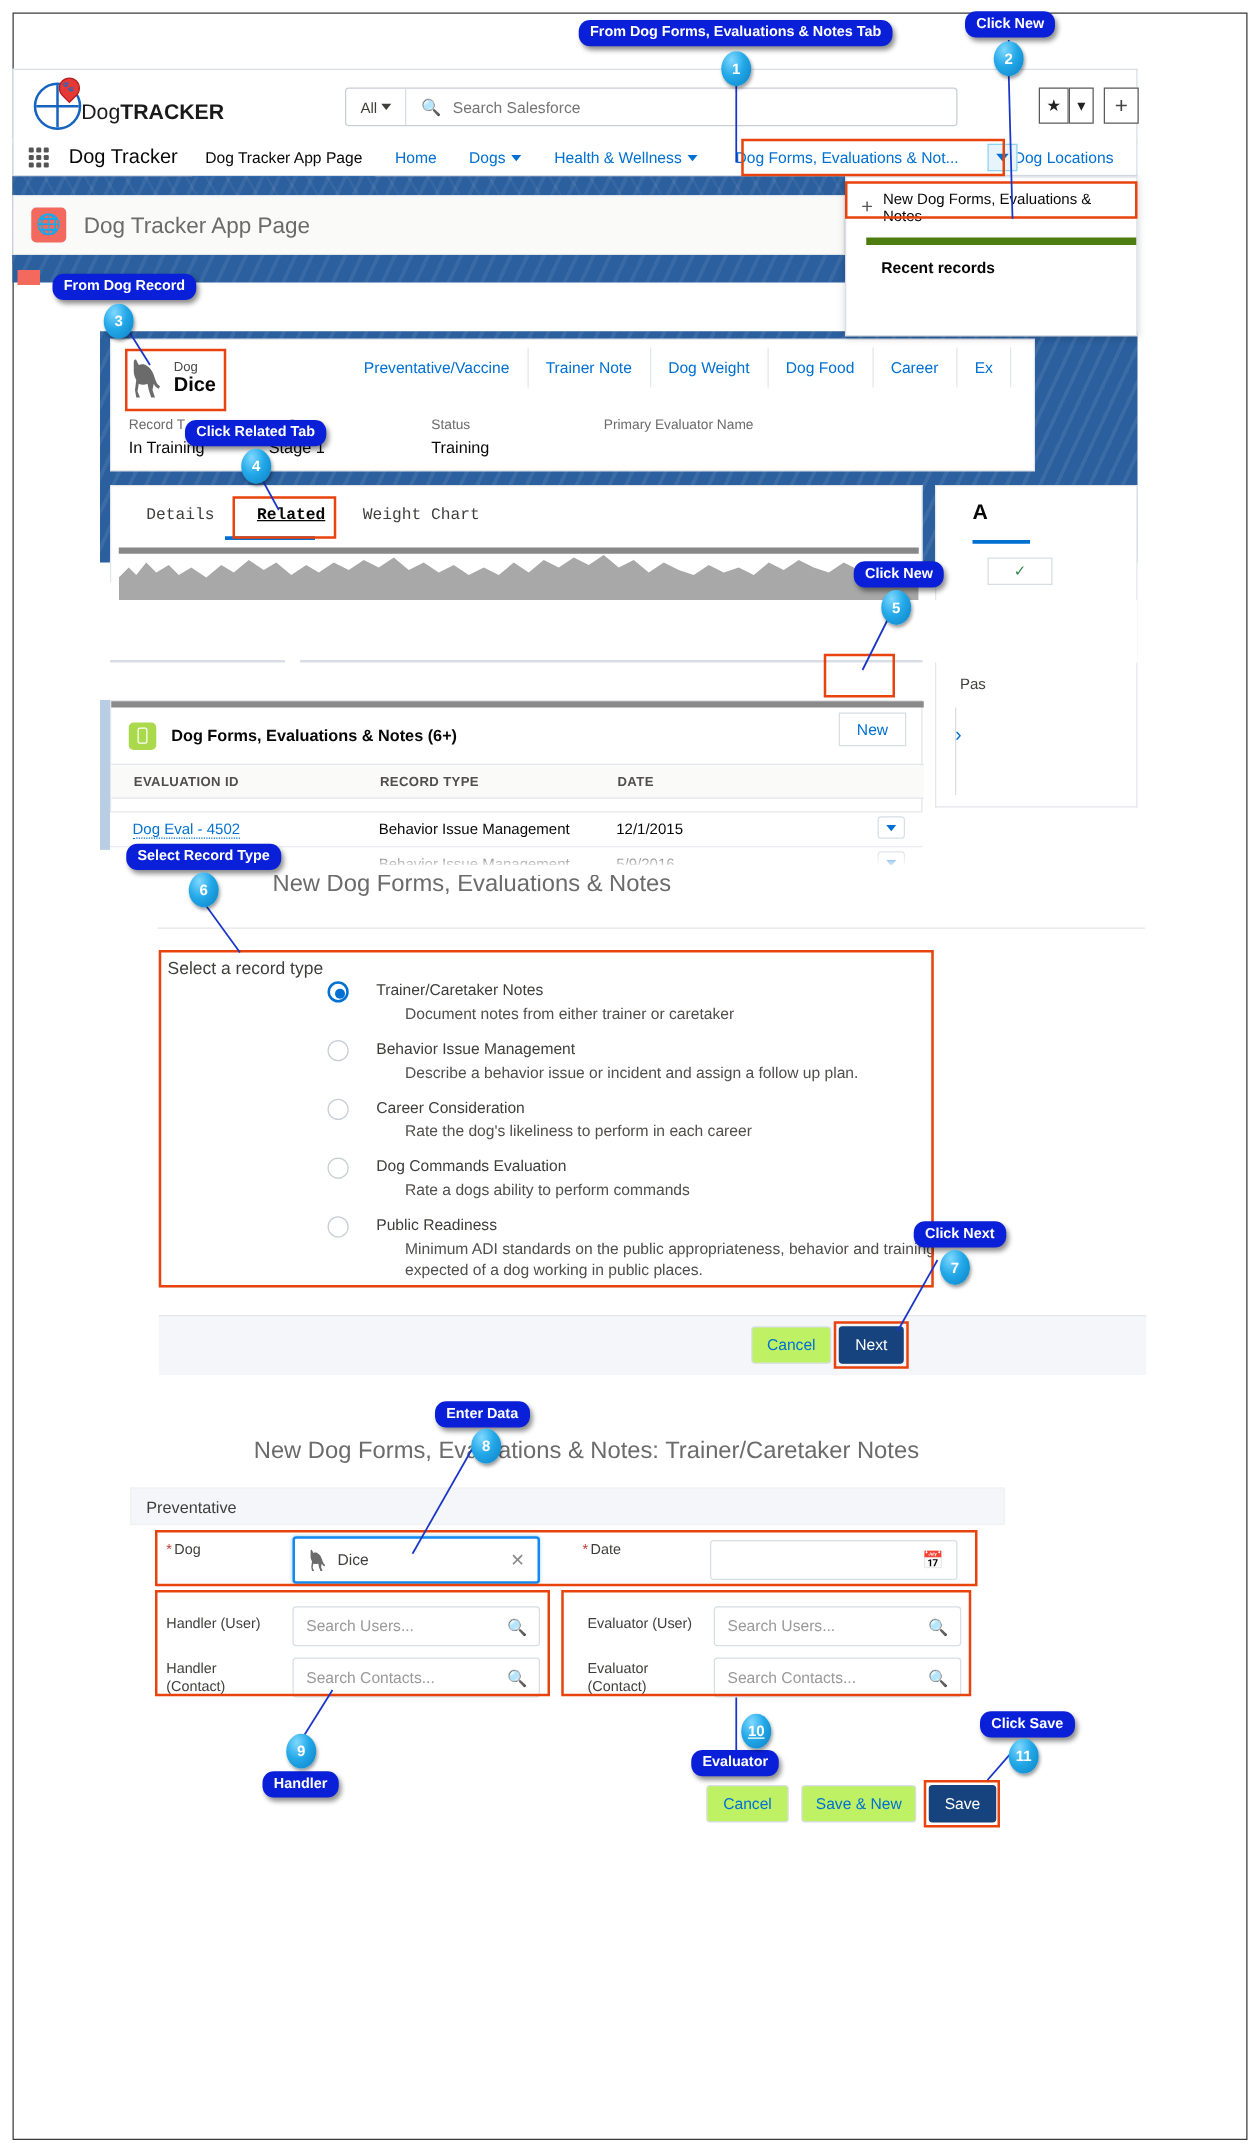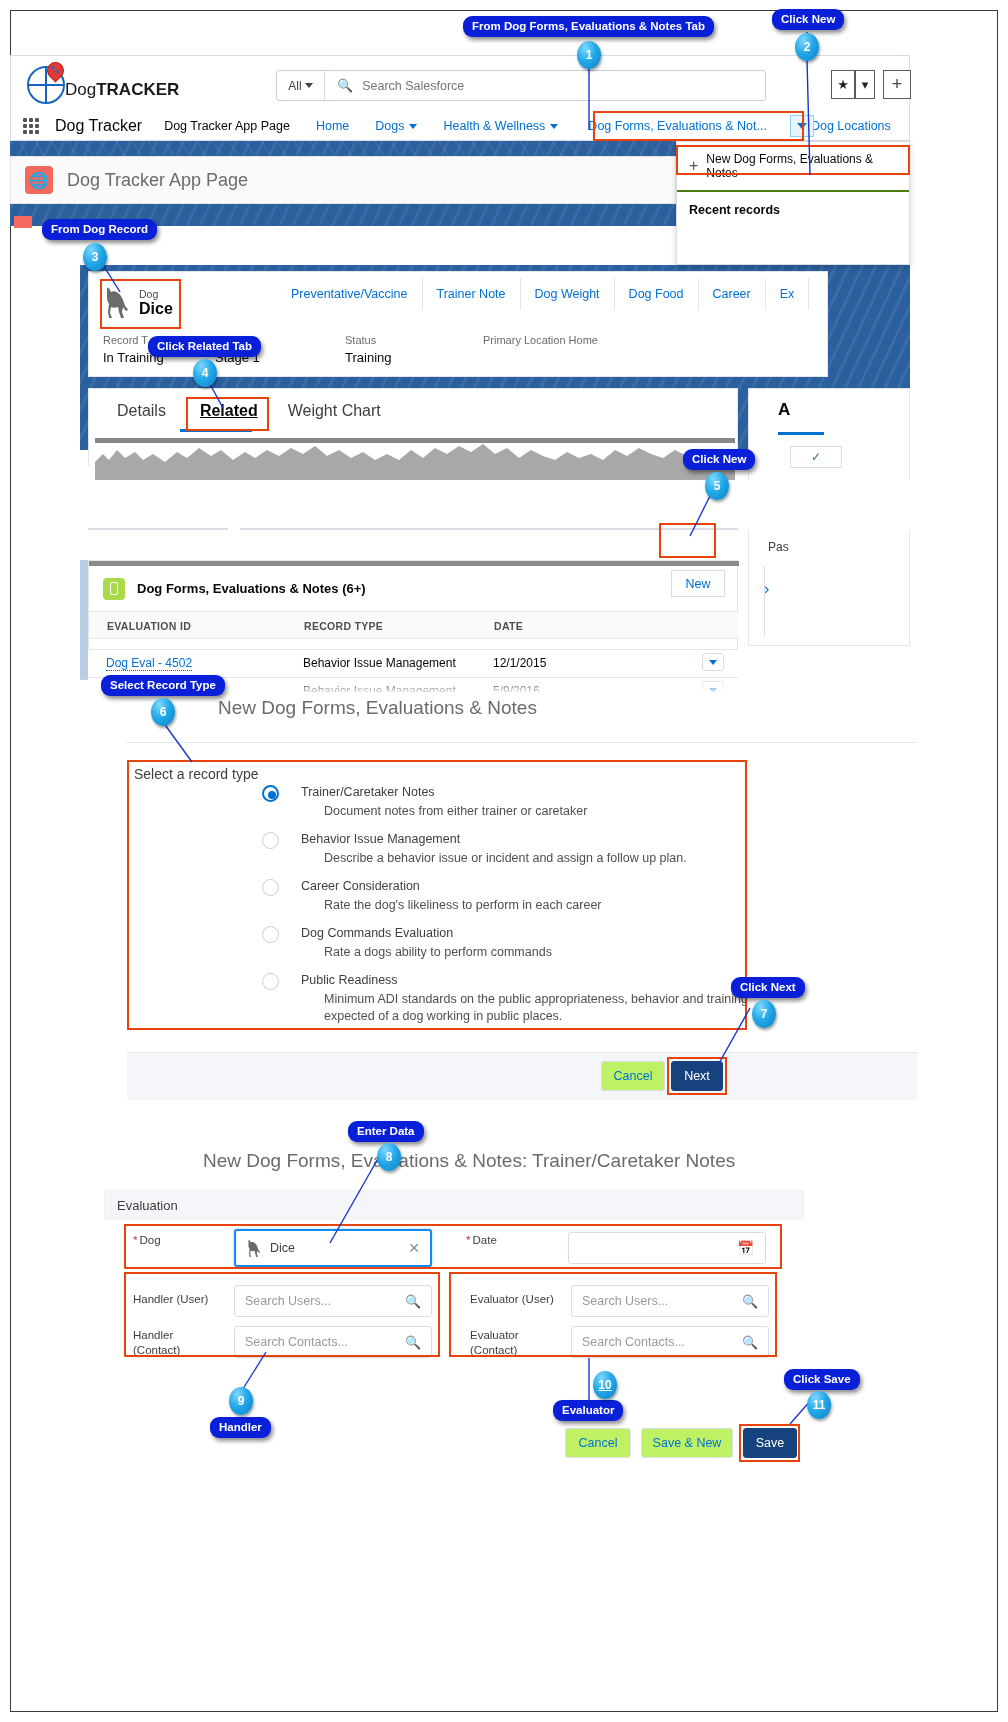--- a/index.html
+++ b/index.html
@@ -102,21 +102,21 @@
   }
   .nav-dropbtn .cd{ width:0;height:0;border-left:5px solid transparent;border-right:5px solid transparent;border-top:6px solid #0070d2;}
 
   
   .dropmenu{
     position:absolute; left:676px; top:141px; width:234px; background:#fff;
     border:1px solid #d8dde6; box-shadow:0 2px 6px rgba(0,0,0,.18); z-index:40;
   }
   .dropmenu .item{ display:flex; align-items:center; gap:8px; padding:10px 12px; font-size:12px; color:#080707;}
   .dropmenu .plus{ font-size:16px; color:#555; line-height:1;}
-  .dropmenu .section{ padding:11px 12px; font-size:12.5px; font-weight:bold; color:#080707; border-top:2px solid #4d7c0f;}
+  .dropmenu .section{ padding:11px 12px; font-size:12.5px; font-weight:bold; color:#080707; border-top:6px solid #4d7c0f;margin-left:16px;}
 
   
   .banner{
     position:absolute; left:10px; top:141px; width:666px; height:70px;
     background:#2b5f9e;
     background-image:repeating-linear-gradient(115deg, rgba(255,255,255,.07) 0 3px, transparent 3px 12px),
                      repeating-linear-gradient(60deg, rgba(255,255,255,.05) 0 2px, transparent 2px 14px);
   }
   .apppage-bar{
     position:absolute; left:10px; top:156px; width:666px; height:48px;
@@ -154,21 +154,21 @@
   }
   .rec-fields{ position:absolute; left:14px; top:62px; right:0; display:flex; }
   .rf{ margin-right:38px; }
   .rf .lbl{ font-size:11px; color:#6b6b6b; }
   .rf .val{ font-size:13px; color:#080707; margin-top:4px; }
 
   .detail-tabs{
     position:absolute; left:88px; top:388px; width:650px; height:48px;
     background:#fff; border:1px solid #e3e6eb; border-bottom:none; display:flex; align-items:center;
   }
-  .dtab{ margin-left:28px; font-size:16px; color:#3e3e3c; position:relative; padding-bottom:3px;}
+  .dtab{ margin-left:28px; font-size:13px; color:#3e3e3c; position:relative; padding-bottom:3px;font-family:Liberation Mono, monospace;}
   .dtab.sel{ font-weight:bold; color:#080707; text-decoration:underline;}
   .dtab-underline{ position:absolute; left:180px; top:429px; width:72px; height:3px; background:#0070d2; z-index:30;}
 
   .right-panel{
     position:absolute; left:748px; top:388px; width:162px; height:48px; background:#fff; border:1px solid #e3e6eb; border-bottom:none;
   }
   .right-A{ position:absolute; left:778px; top:400px; font-size:17px; font-weight:bold; color:#080707;}
   .right-A-line{ position:absolute; left:778px; top:432px; width:46px; height:3px; background:#0070d2;}
   .panel-white{ position:absolute; left:88px; top:436px; width:650px; height:30px; background:#fff; border-left:1px solid #e3e6eb;border-right:1px solid #e3e6eb;}
   .panel-white2{ position:absolute; left:748px; top:436px; width:162px; height:210px; background:#fff; border:1px solid #e3e6eb; border-top:none;}
@@ -373,21 +373,21 @@
     </div>
     <div class="rf" style="width:92px">
       <div class="lbl">ng Stage</div>
       <div class="val">Stage 1</div>
     </div>
     <div class="rf" style="width:100px">
       <div class="lbl">Status</div>
       <div class="val">Training</div>
     </div>
     <div class="rf">
-      <div class="lbl">Primary Location Home</div>
+      <div class="lbl">Primary Evaluator Name</div>
       <div class="val"></div>
     </div>
   </div>
 </div>
 
 <div class="detail-tabs">
   <div class="dtab">Details</div>
   <div class="dtab sel" style="margin-left:34px">Related</div>
   <div class="dtab" style="margin-left:30px">Weight Chart</div>
 </div>
@@ -486,21 +486,21 @@
     <span class="rt-desc" style="width:430px">Minimum ADI standards on the public appropriateness, behavior and training expected of a dog working in public places.</span>
   </div>
 </div>
 
 <div class="rt-footer"></div>
 <div class="btn neutral" style="left:601px; top:1061px; width:64px;">Cancel</div>
 <div class="btn brand" style="left:671px; top:1061px; width:52px;">Next</div>
 
 <div class="form-title">New Dog Forms, Evaluations &amp; Notes: Trainer/Caretaker Notes</div>
 <div class="form-section">
-  <span>Evaluation</span>
+  <span>Preventative</span>
 </div>
 
 <div class="fld-label" style="left:133px; top:1234px;">
   <span class="req">*</span><span>Dog</span>
 </div>
 <div class="inp focus" style="left:234px; top:1229px; width:198px;">
   <svg class="dogchip" viewBox="0 0 30 34">
     <path fill="#6b6b6b" d="M6 4c0-2 1-3 2-2l2 4c2-1 5-1 7 1 3 2 5 6 6 10 1 3 2 5 4 6l-1 2c-2-1-3-2-4-4l-1 5 2 6h-3l-2-6-1-5c-2 1-5 1-7 0l-1 6 2 5H8l-1-6 1-8c-1-2-2-4-2-7z"></path>
   </svg>
   <span class="val">Dice</span>

